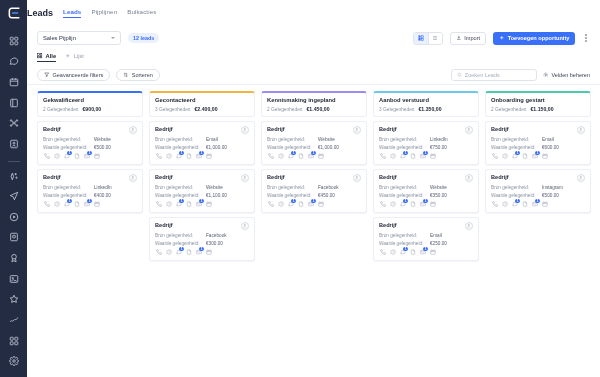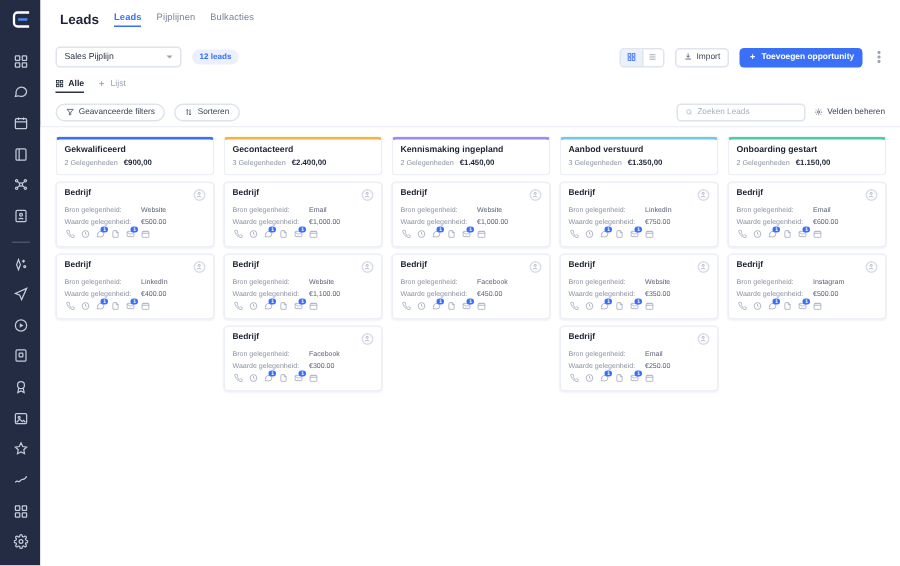--- a/index.html
+++ b/index.html
@@ -31,21 +31,21 @@
   .nav-sep { width: 12px; height: 1px; background: #49516b; margin: 3px 0 7px 0; }
   .nav-spacer { flex: 1; }
   .nav-bottom { margin-bottom: 9px; }
 
   
   .main { flex: 1; display: flex; flex-direction: column; background: #ffffff; min-width:0; }
 
   
   .header {
     height: 26px; display: flex; align-items: center;
-    padding: 0 13px; gap: 10px; flex-shrink: 0;
+    padding: 0 0; gap: 10px; flex-shrink: 0;
   }
   .page-title { font-size: 9px; font-weight: 700; color: #1c2333; }
   .tabs { display: flex; gap: 10px; align-items: center; }
   .tab {
     font-size: 6.2px; color: #7a8296; padding-bottom: 2px;
     border-bottom: 1.4px solid transparent; cursor: pointer; letter-spacing: .1px;
   }
   .tab.active { color: #3a6ff7; border-bottom-color: #3a6ff7; font-weight: 700; }
 
   

